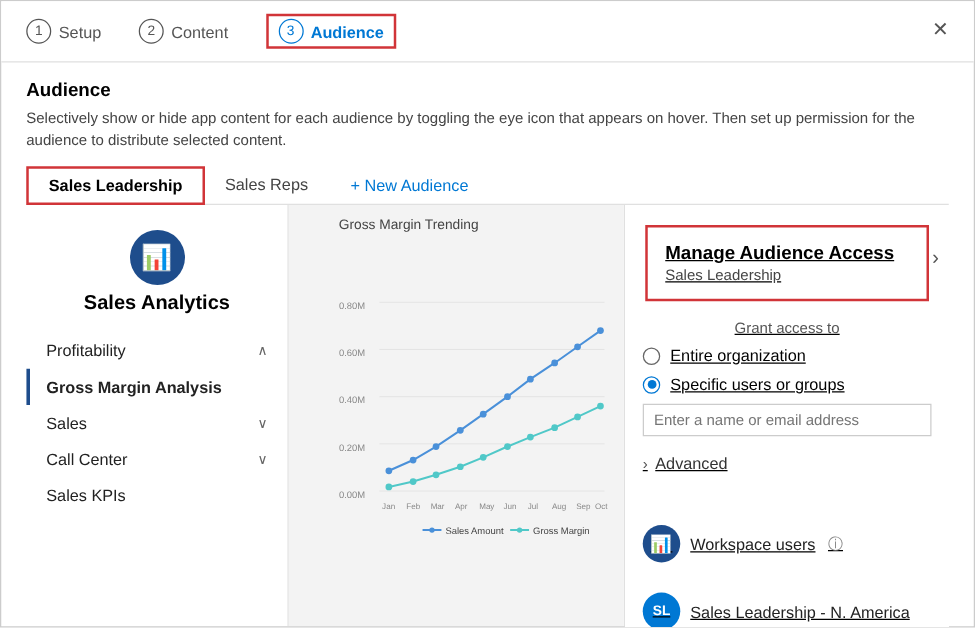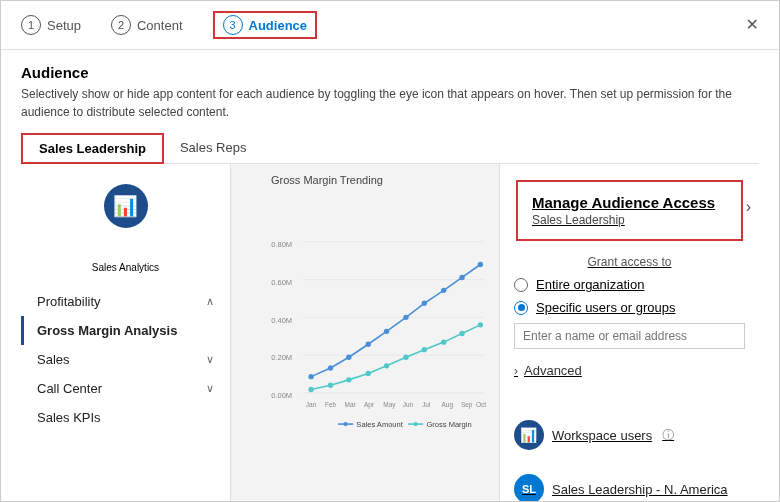--- a/index.html
+++ b/index.html
@@ -146,24 +146,23 @@
       width: 44px; height: 44px;
       border-radius: 50%;
       background: #1e4d8c;
       display: flex; align-items: center; justify-content: center;
       margin-bottom: 6px;
     }
     .app-icon-inner {
       font-size: 20px;
     }
     .app-name {
-      font-size: 10px;
-      font-weight: 400;
+      font-size: 16px;
+      font-weight: 700;
       color: #000;
-      margin-top: 28px;
     }
     .nav-item {
       display: flex;
       align-items: center;
       justify-content: space-between;
       padding: 7px 16px;
       font-size: 13px;
       color: #222;
       cursor: pointer;
       gap: 23px;
@@ -351,20 +350,21 @@
     <button class="close-btn">✕</button>
   </div>
 
   <div class="modal-body">
     <div class="section-title">Audience</div>
     <div class="section-desc">Selectively show or hide app content for each audience by toggling the eye icon that appears on hover. Then set up permission for the audience to distribute selected content.</div>
 
     <div class="tabs">
       <button class="tab active">Sales Leadership</button>
       <button class="tab">Sales Reps</button>
+      <button class="new-audience-btn">+ New Audience</button>
     </div>
 
     <div class="content-area">
 
       <div class="left-nav">
         <div class="app-icon-area">
           <div class="app-icon-circle">
             <span class="app-icon-inner">📊</span>
           </div>
           <span class="app-name">Sales Analytics</span>

